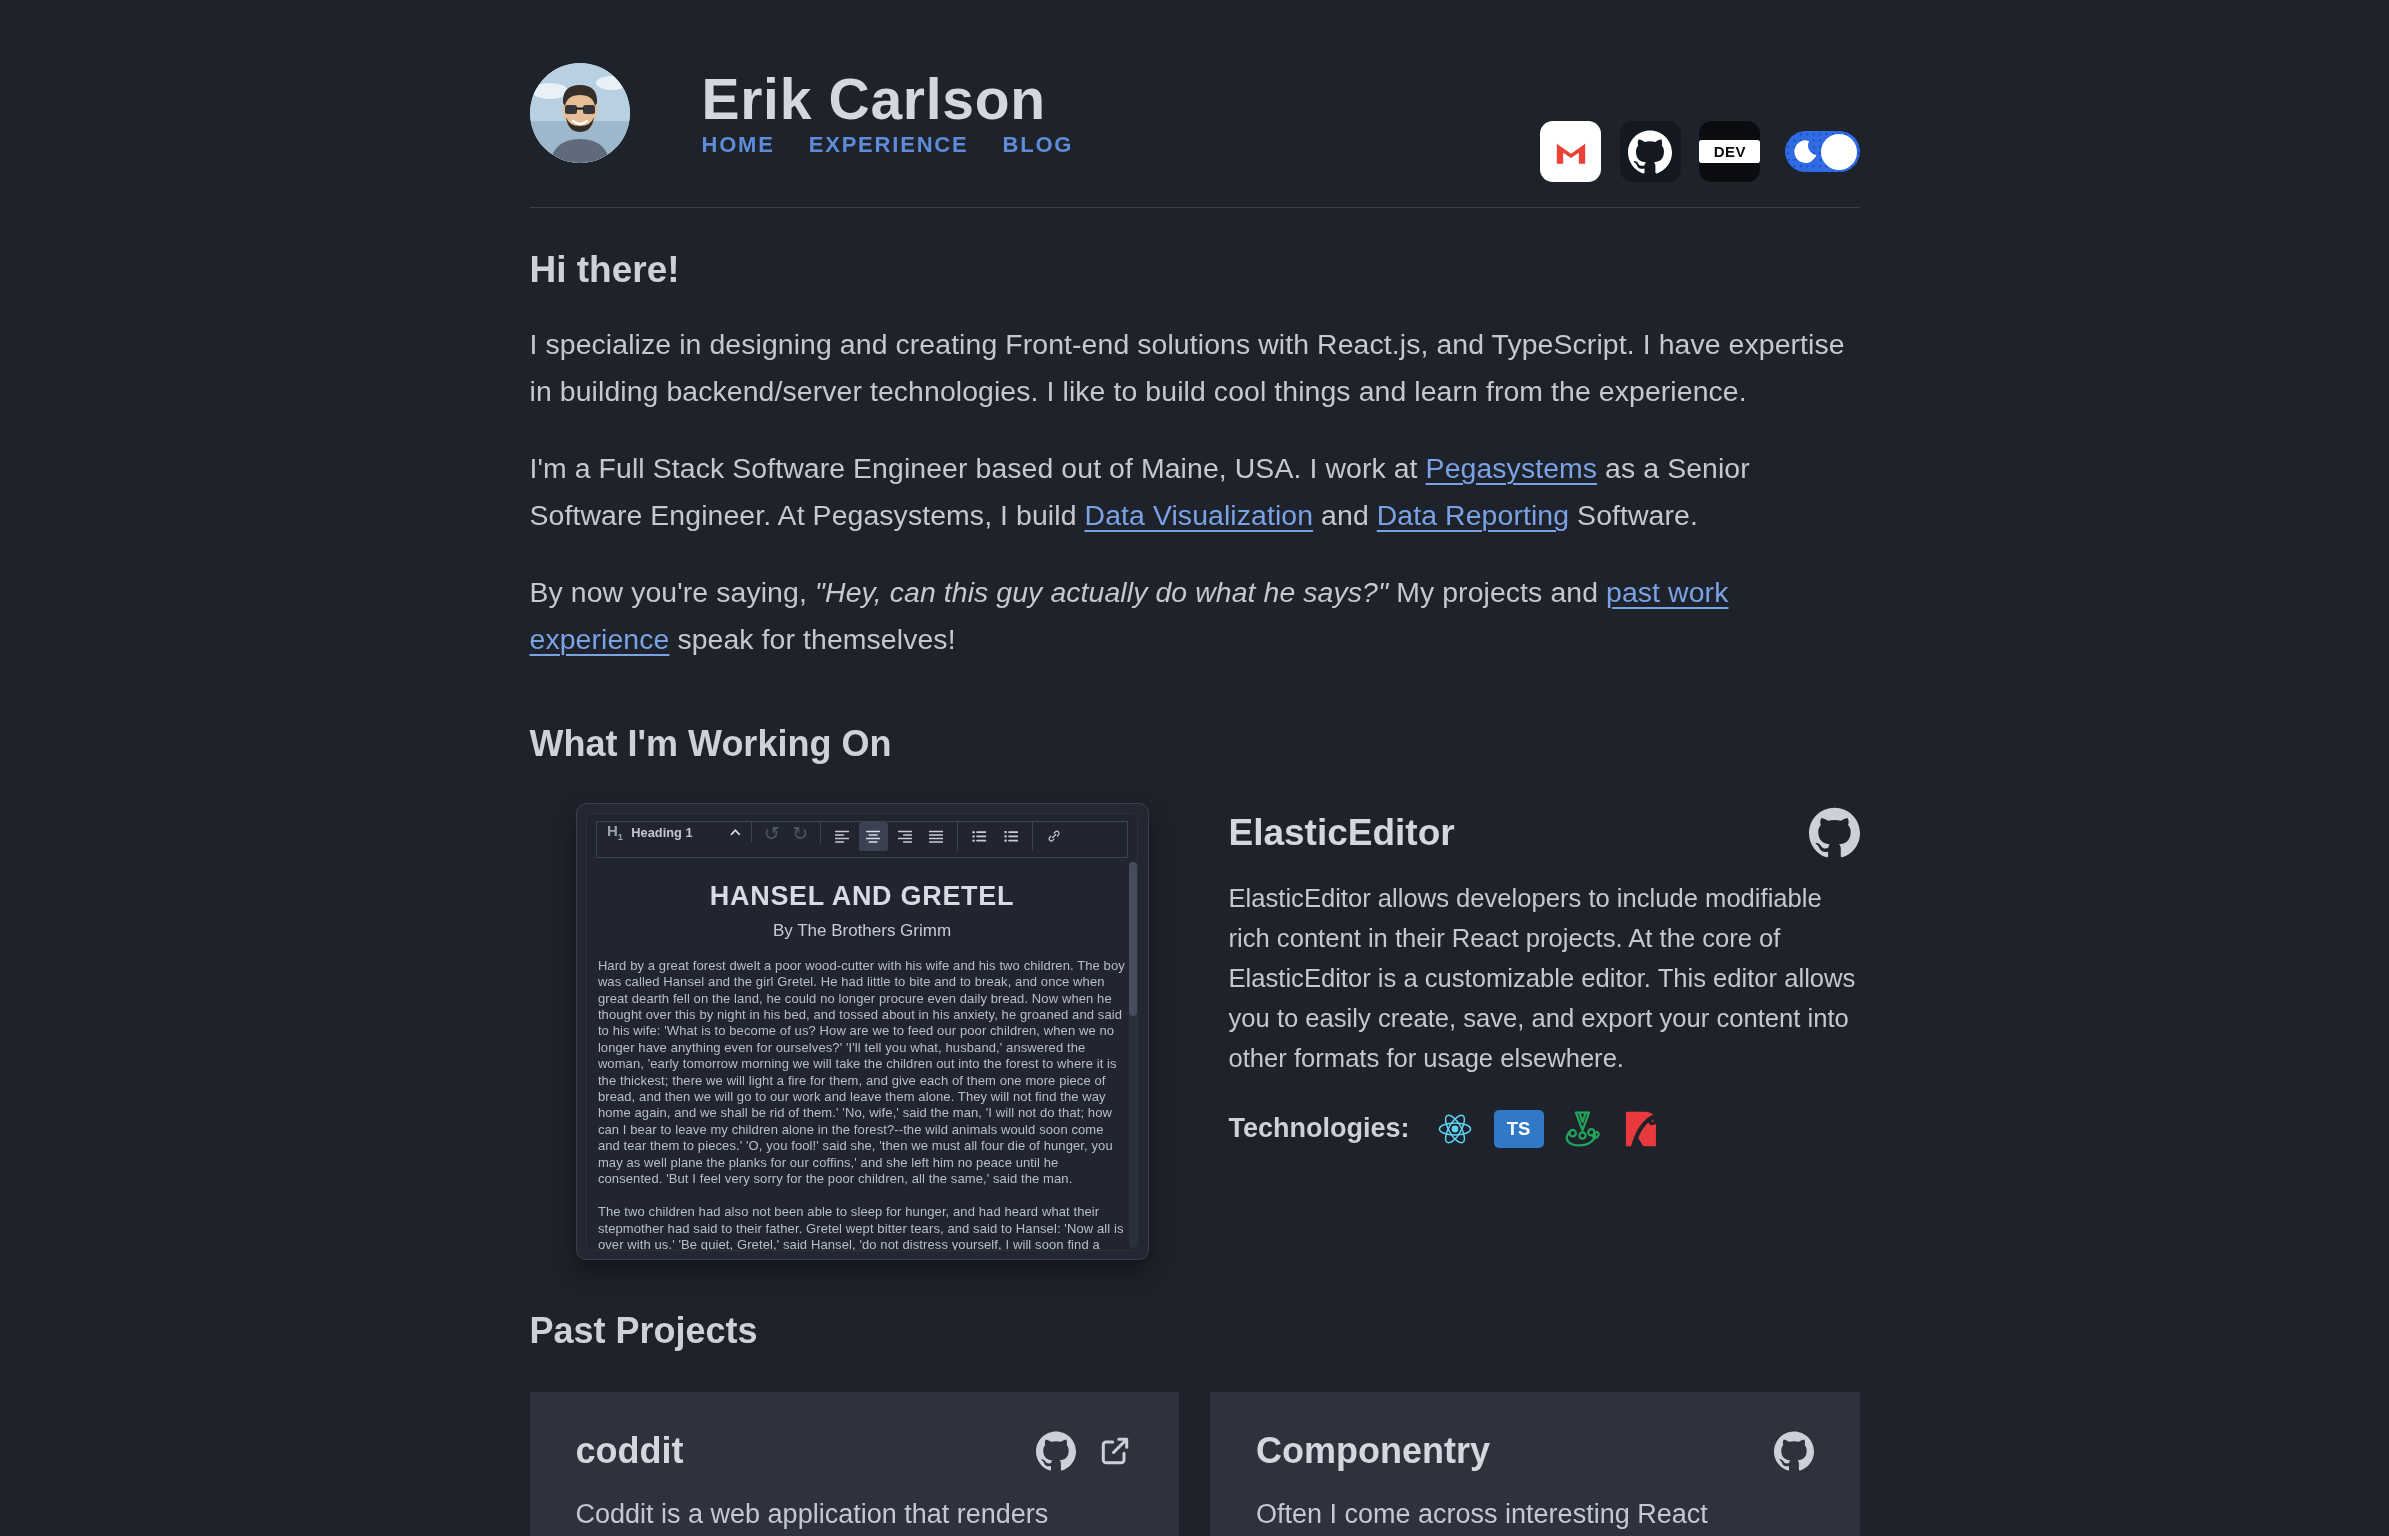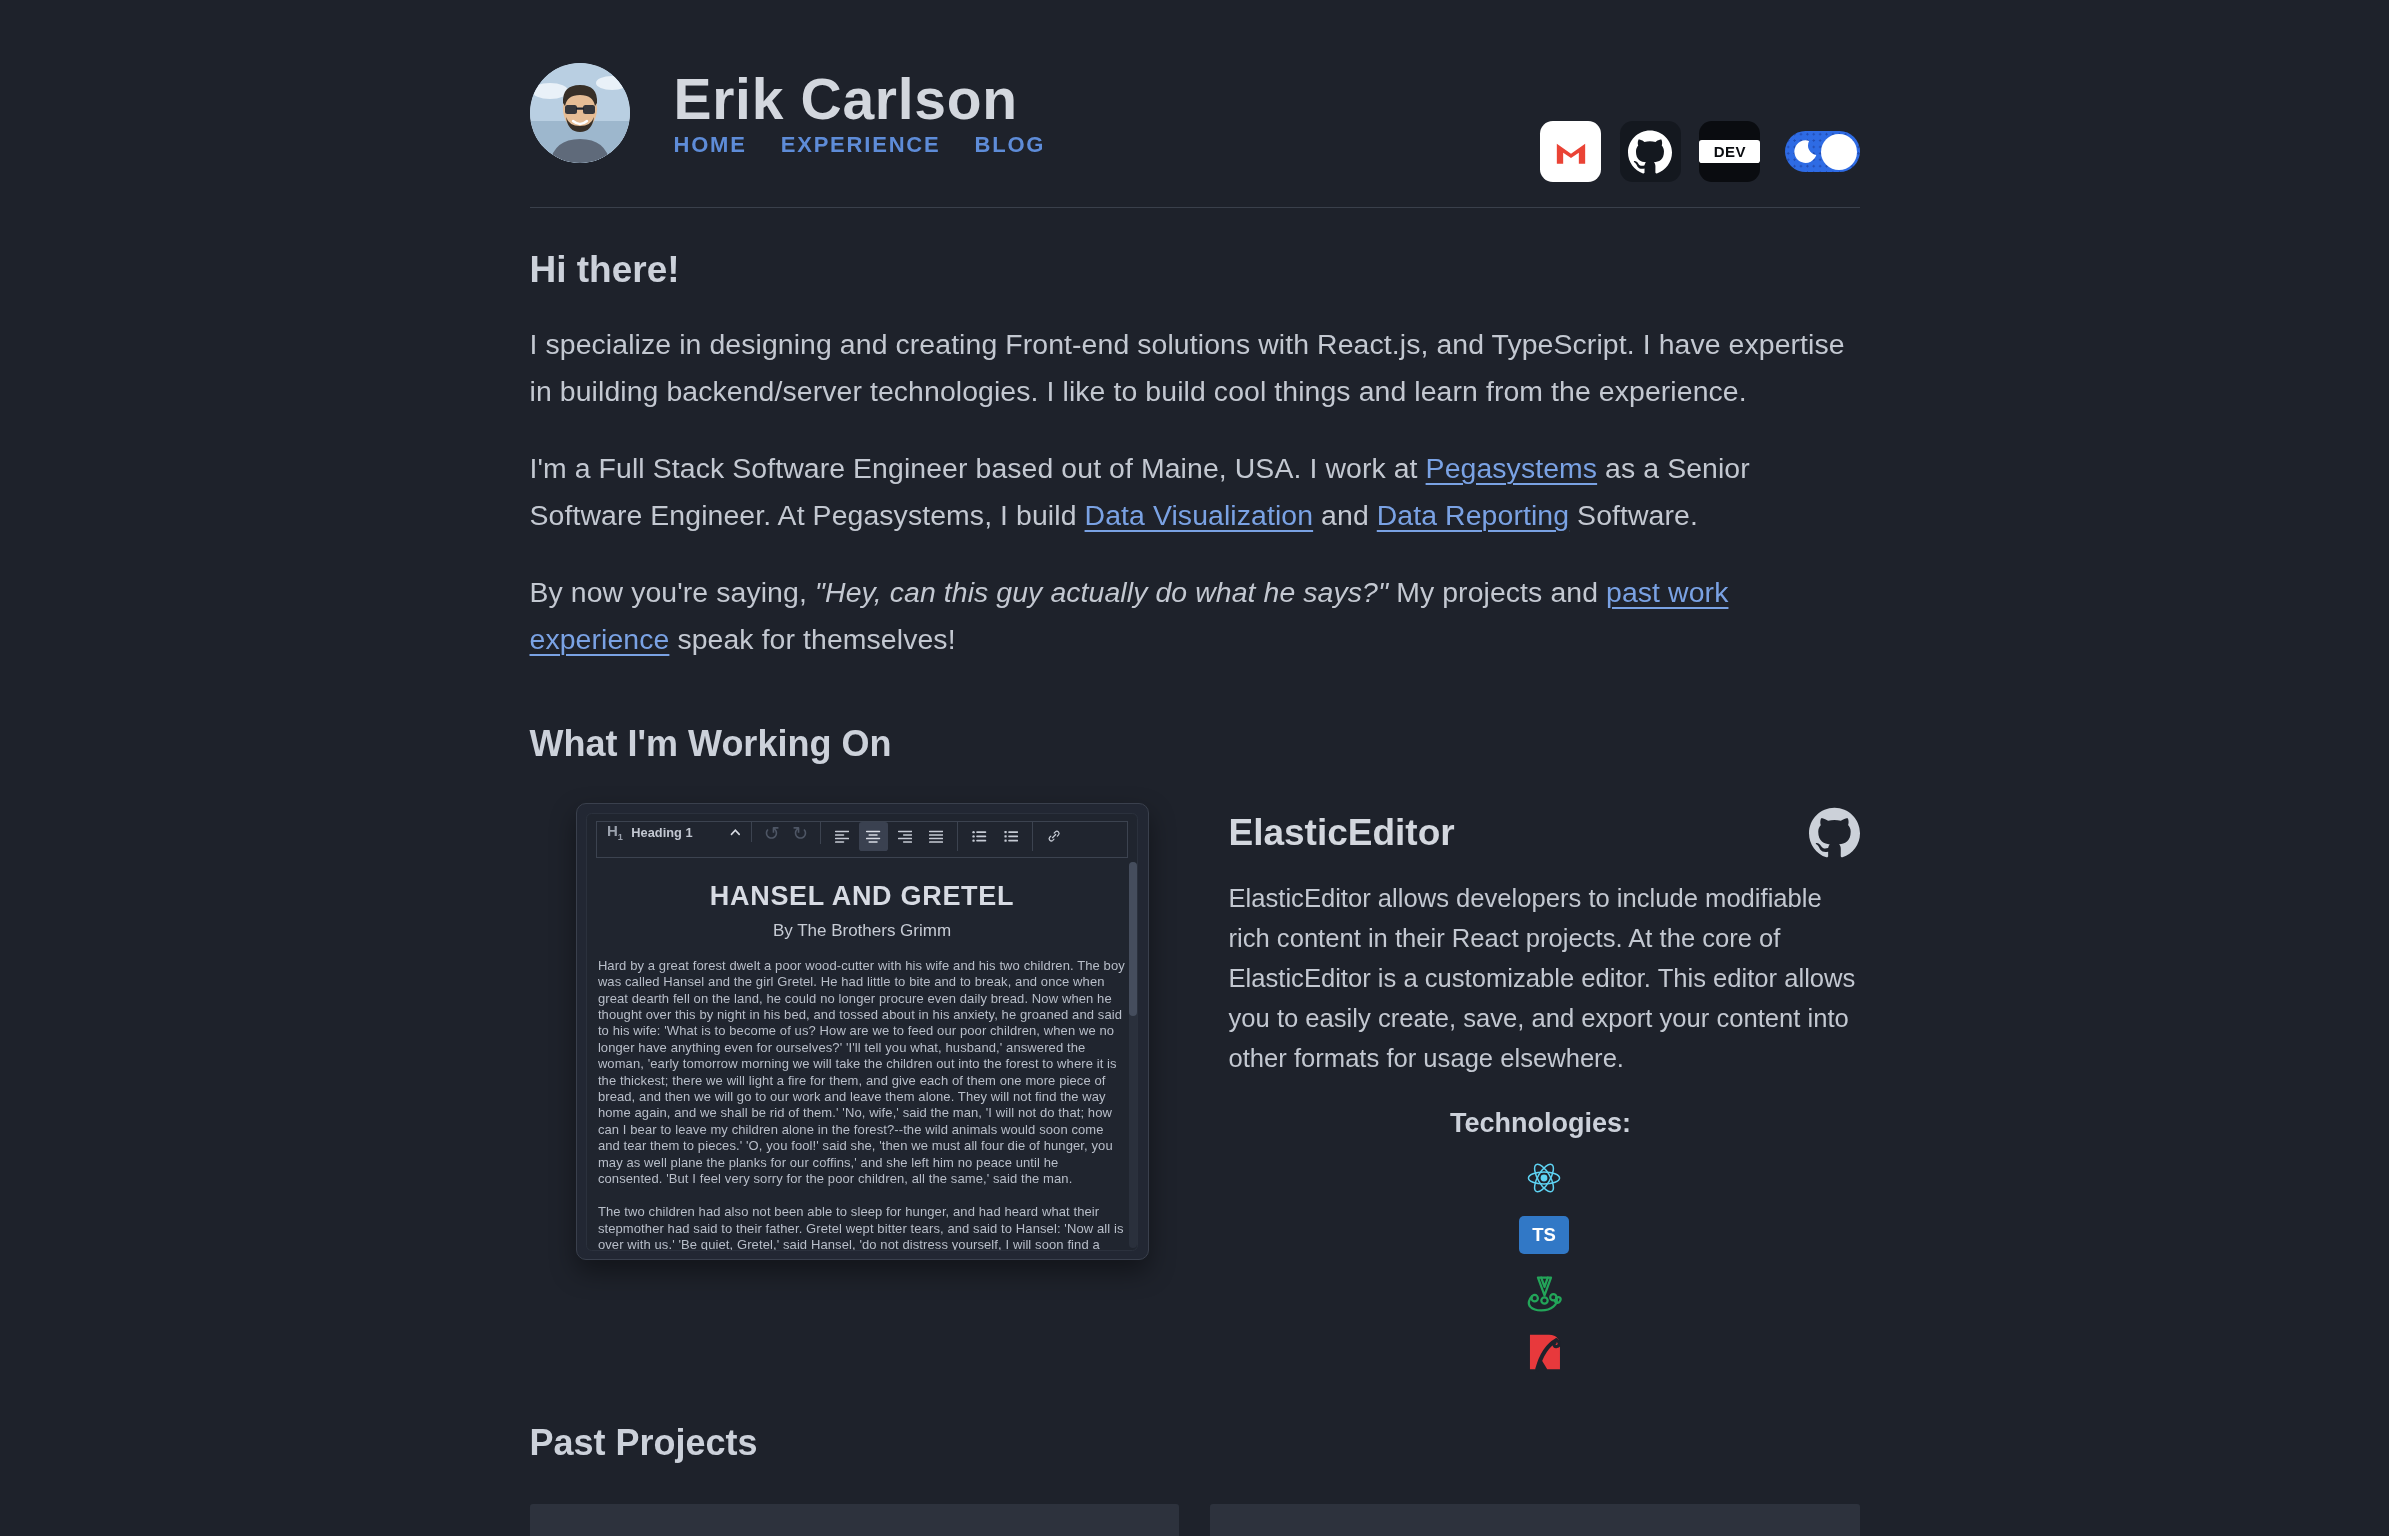--- a/index.html
+++ b/index.html
@@ -6,21 +6,21 @@
   html,body { margin:0; padding:0; }
   body {
     width:2389px; height:1536px; overflow:hidden;
     background:#1e222b;
     font-family:"Liberation Sans", sans-serif;
     color:#c3c8d1;
   }
   .content { width:1330px; margin:0 auto; padding-top:63px; position:relative; }
 
   
-  header { display:flex; position:relative; }
+  header { display:flex; position:relative;gap:28px; }
   .avatar { width:100px; height:100px; border-radius:50%; overflow:hidden; flex:none; background:#c2d6e8; }
   .header-text { margin-left:44px; padding-top:2.8px; }
   h1.site-name { font-size:57px; font-weight:700; color:#d3d7de; margin:0; letter-spacing:0.7px; }
   nav.main-nav { display:flex; gap:34px; }
   nav.main-nav a { color:#5e8cd8; font-size:22px; font-weight:700; letter-spacing:1.8px; text-decoration:none; cursor:pointer; }
   .social { position:absolute; right:0; top:58px; display:flex; gap:18.5px; align-items:center; }
   .social-box { width:61px; height:61px; border-radius:12.8px; display:flex; align-items:center; justify-content:center; cursor:pointer; }
   .social-box.gmail { background:#ffffff; }
   .social-box.github { background:#14181f; }
   .social-box.dev { background:#0a0c10; }
@@ -59,21 +59,21 @@
   .ed-title { margin-top:23px; text-align:center; font-size:27px; font-weight:700; color:#d7dbe3; letter-spacing:0.7px; }
   .ed-byline { text-align:center; font-size:17px; color:#c7ccd5; margin-top:8.5px; }
   .ed-body p { font-size:13px; line-height:16.4px; color:#b8bec9; margin:17px 2px 0; letter-spacing:0.1px; }
   .ed-scroll { position:absolute; right:10.7px; top:58px; bottom:11.4px; width:7.8px; background:#2a303c; border-radius:4.3px; }
   .ed-thumb { width:100%; height:40%; background:#454d5d; border-radius:4.3px; }
 
   .wo-title-row { display:flex; justify-content:space-between; align-items:center; margin-top:4.3px; }
   .project-title { font-size:37px; font-weight:700; color:#d3d7de; margin:0; }
   .gh-gray { fill:#ccd1d9; cursor:pointer; }
   .wo-info p { font-size:25.6px; line-height:40px; margin:20px 0 0; }
-  .tech-row { display:flex; align-items:center; gap:18.5px; margin-top:30px;flex-direction:column; }
+  .tech-row { display:flex; align-items:center; gap:18.5px; margin-top:30px; }
   .tech-label { font-size:27px; font-weight:700; color:#ccd1da; margin-right:7.1px; }
   .ts-box { width:50px; height:38px; background:#3178c6; border-radius:5px; display:flex; align-items:center; justify-content:center;
             color:#ffffff; font-weight:800; font-size:18.5px; }
 
   
   .cards { display:grid; grid-template-columns:1fr 1fr; gap:31px; margin-top:40px; }
   .card { background:#2d323d; border-radius:2.8px; padding:38px 46px; min-height:306px; }
   .card-head { display:flex; justify-content:space-between; align-items:center; }
   .card-title { font-size:36px; font-weight:700; color:#d3d7de; margin:0; }
   .card-icons { display:flex; gap:21.3px; align-items:center; }

